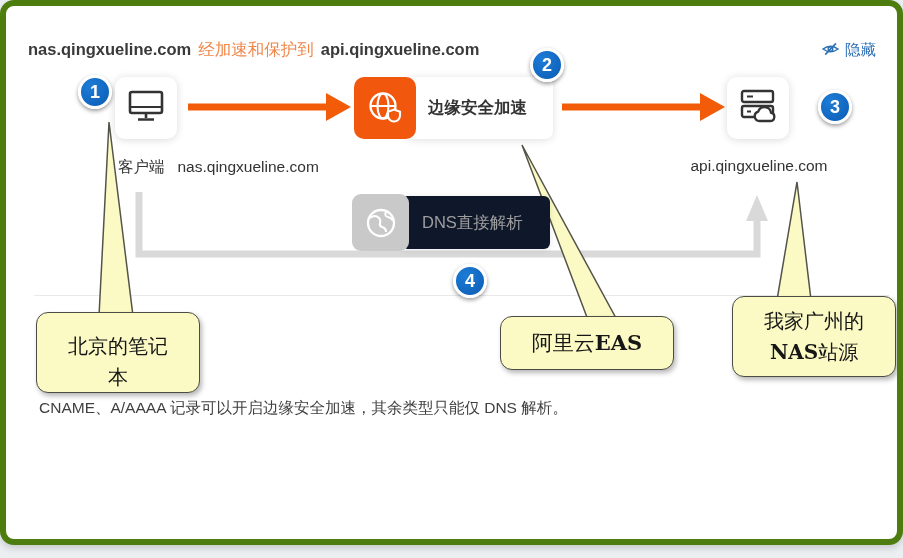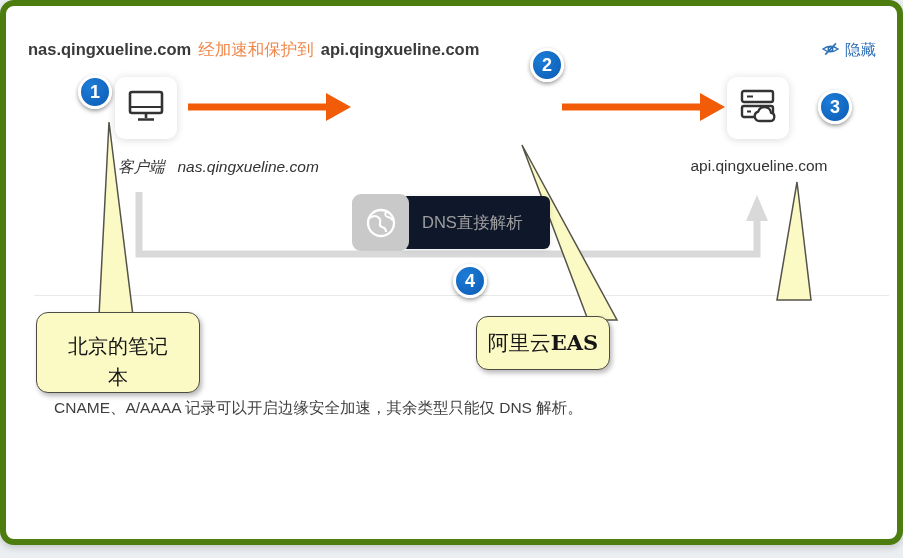--- a/index.html
+++ b/index.html
@@ -48,21 +48,21 @@
     border:3px solid #fff; box-shadow:0 2px 4px rgba(0,0,0,.4);
     color:#fff; font-weight:bold; font-size:18px;
     display:flex; align-items:center; justify-content:center; z-index:6;
   }
   #badge-1 { left:72px;  top:69px; }
   #badge-2 { left:524px; top:42px; }
   #badge-3 { left:812px; top:84px; }
   #badge-4 { left:447px; top:258px; }
   
   .node-label { position:absolute; font-size:15.5px; color:#333; z-index:2; white-space:nowrap; }
-  #client-label { left:112px; top:151px;font-style:italic; }
+  #client-label { left:112px; top:151px; }
   #client-label .role { margin-right:13px; }
   #origin-label { left:672px; top:151px; width:162px; text-align:center; }
   
   .dns-node { position:absolute; left:346px; top:188px; display:flex; align-items:center; z-index:2; }
   .dns-icon {
     width:57px; height:57px; background:#c9c9c9; border-radius:9px;
     display:flex; align-items:center; justify-content:center; position:relative; z-index:2;
   }
   .dns-label {
     background:#0f172a; height:53px; display:flex; align-items:center;
@@ -70,25 +70,25 @@
     box-shadow:0 1px 6px rgba(0,0,0,.1); font-size:16.5px; color:#9e9e9e; white-space:nowrap;
   }
   .divider { position:absolute; left:28px; right:8px; top:289px; height:1px; background:#e9e9e9; z-index:0; }
   
   .callout {
     position:absolute; background:#fbfac5; border:1.6px solid #4c4c44; border-radius:12px;
     box-shadow:2px 3px 5px rgba(0,0,0,.28); color:#161616; text-align:center; z-index:5;
     font-family:"DejaVu Serif","Liberation Serif",serif;
   }
   #callout-client { left:30px;  top:306px; width:164px; height:81px; font-size:20px; line-height:31px; padding-top:18px; }
-  #callout-eas    { left:470px; top:310px; width:134px; height:54px; font-size:21px; line-height:51px; }
+  #callout-eas    { left:494px; top:310px; width:174px; height:54px; font-size:21px; line-height:51px; }
   #callout-origin { left:726px; top:290px; width:164px; height:81px; font-size:20px; line-height:31px; padding-top:9px; }
   .callout b { font-weight:bold; }
   
-  .notes { position:absolute; left:33px; top:392px; width:850px; color:#3f3f3f; font-size:15.5px; z-index:2;margin-left:15px; }
+  .notes { position:absolute; left:33px; top:392px; width:850px; color:#3f3f3f; font-size:15.5px; z-index:2; }
   .notes .summary { margin-bottom:17px; }
   .notes .arecord { line-height:31px; margin-bottom:13px; word-break:break-all; }
   .term { color:#2470de; }
 </style>
 </head>
 <body>
 
 <div class="card">
 
   <div class="header-left">
@@ -135,20 +135,31 @@
         <line x1="19" y1="24" x2="19" y2="29" stroke="#333" stroke-width="2.6"></line>
         <line x1="11" y1="30.5" x2="27" y2="30.5" stroke="#333" stroke-width="2.6"></line>
       </svg>
     </span>
   </div>
   <div class="badge" id="badge-1">1</div>
   <div class="node-label" id="client-label">
     <span class="role">客户端</span><span>nas.qingxueline.com</span>
   </div>
 
+  <div class="eas-node">
+    <div class="eas-icon">
+      <svg width="40" height="40" viewBox="0 0 40 40">
+        <circle cx="18" cy="18" r="12.5" fill="none" stroke="#fff" stroke-width="2.3"></circle>
+        <ellipse cx="18" cy="18" rx="5.5" ry="12.5" fill="none" stroke="#fff" stroke-width="2.1"></ellipse>
+        <line x1="5.5" y1="18" x2="30.5" y2="18" stroke="#fff" stroke-width="2.1"></line>
+        <path d="M29 21.5 l6 2.2 v4.4 a6.6 6.6 0 0 1 -6 5.4 a6.6 6.6 0 0 1 -6 -5.4 v-4.4 z" fill="#f2570e" stroke="#fff" stroke-width="2.1"></path>
+      </svg>
+    </div>
+    <div class="eas-label">边缘安全加速</div>
+  </div>
   <div class="badge" id="badge-2">2</div>
 
   <div class="node-card" id="origin-card">
     <span>
       <svg width="38" height="36" viewBox="0 0 38 36">
         <rect x="3" y="3" width="31" height="11" rx="2" fill="none" stroke="#333" stroke-width="2.4"></rect>
         <line x1="8" y1="8.5" x2="14" y2="8.5" stroke="#333" stroke-width="2"></line>
         <rect x="3" y="18" width="31" height="11" rx="2" fill="none" stroke="#333" stroke-width="2.4"></rect>
         <line x1="8" y1="23.5" x2="12" y2="23.5" stroke="#333" stroke-width="2"></line>
         <path d="M20.5 33 h10.5 a4.2 4.2 0 0 0 1 -8.3 a6.6 6.6 0 0 0 -12.8 -1.1 a4.8 4.8 0 0 0 1.3 9.4 z" fill="#fff" stroke="#333" stroke-width="2.3"></path>
@@ -174,18 +185,24 @@
 
   <div class="divider"></div>
 
   <div class="callout" id="callout-client">
     <div>北京的笔记</div>
     <div>本</div>
   </div>
   <div class="callout" id="callout-eas">
     <span>阿里云</span><b>EAS</b>
   </div>
+  <div class="callout" id="callout-origin">
+    <div>我家广州的</div>
+    <div>
+      <b>NAS</b><span>站源</span>
+    </div>
+  </div>
 
   <div class="notes">
     <p class="summary">CNAME、A/AAAA 记录可以开启边缘安全加速，其余类型只能仅 DNS 解析。</p>
   </div>
 
 </div>
 
 </body></html>

